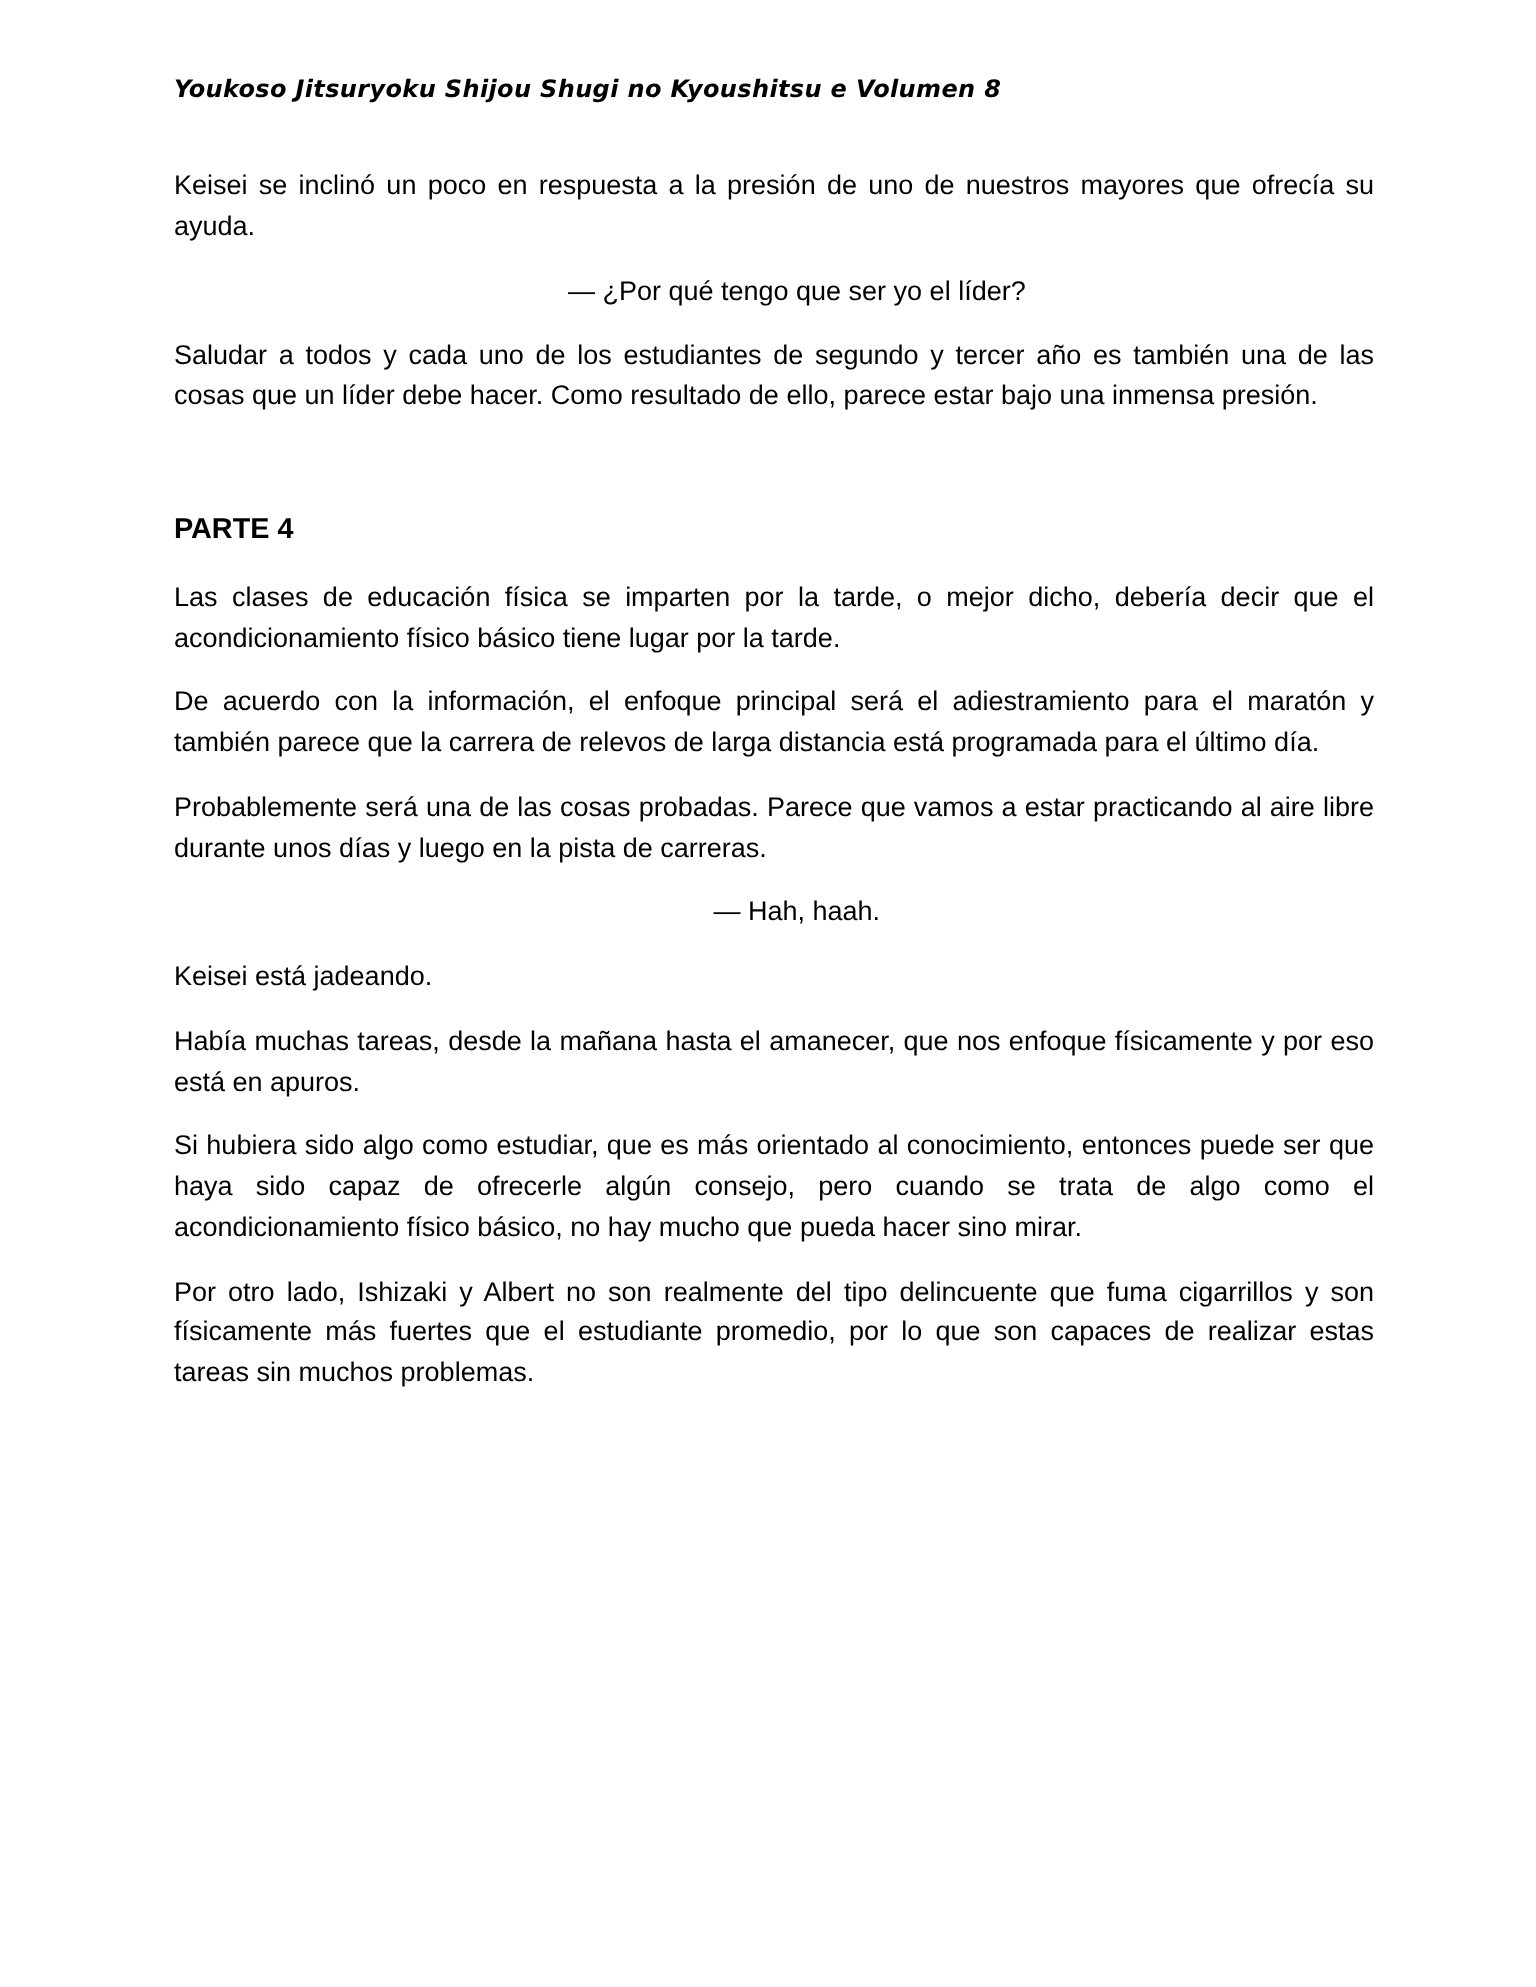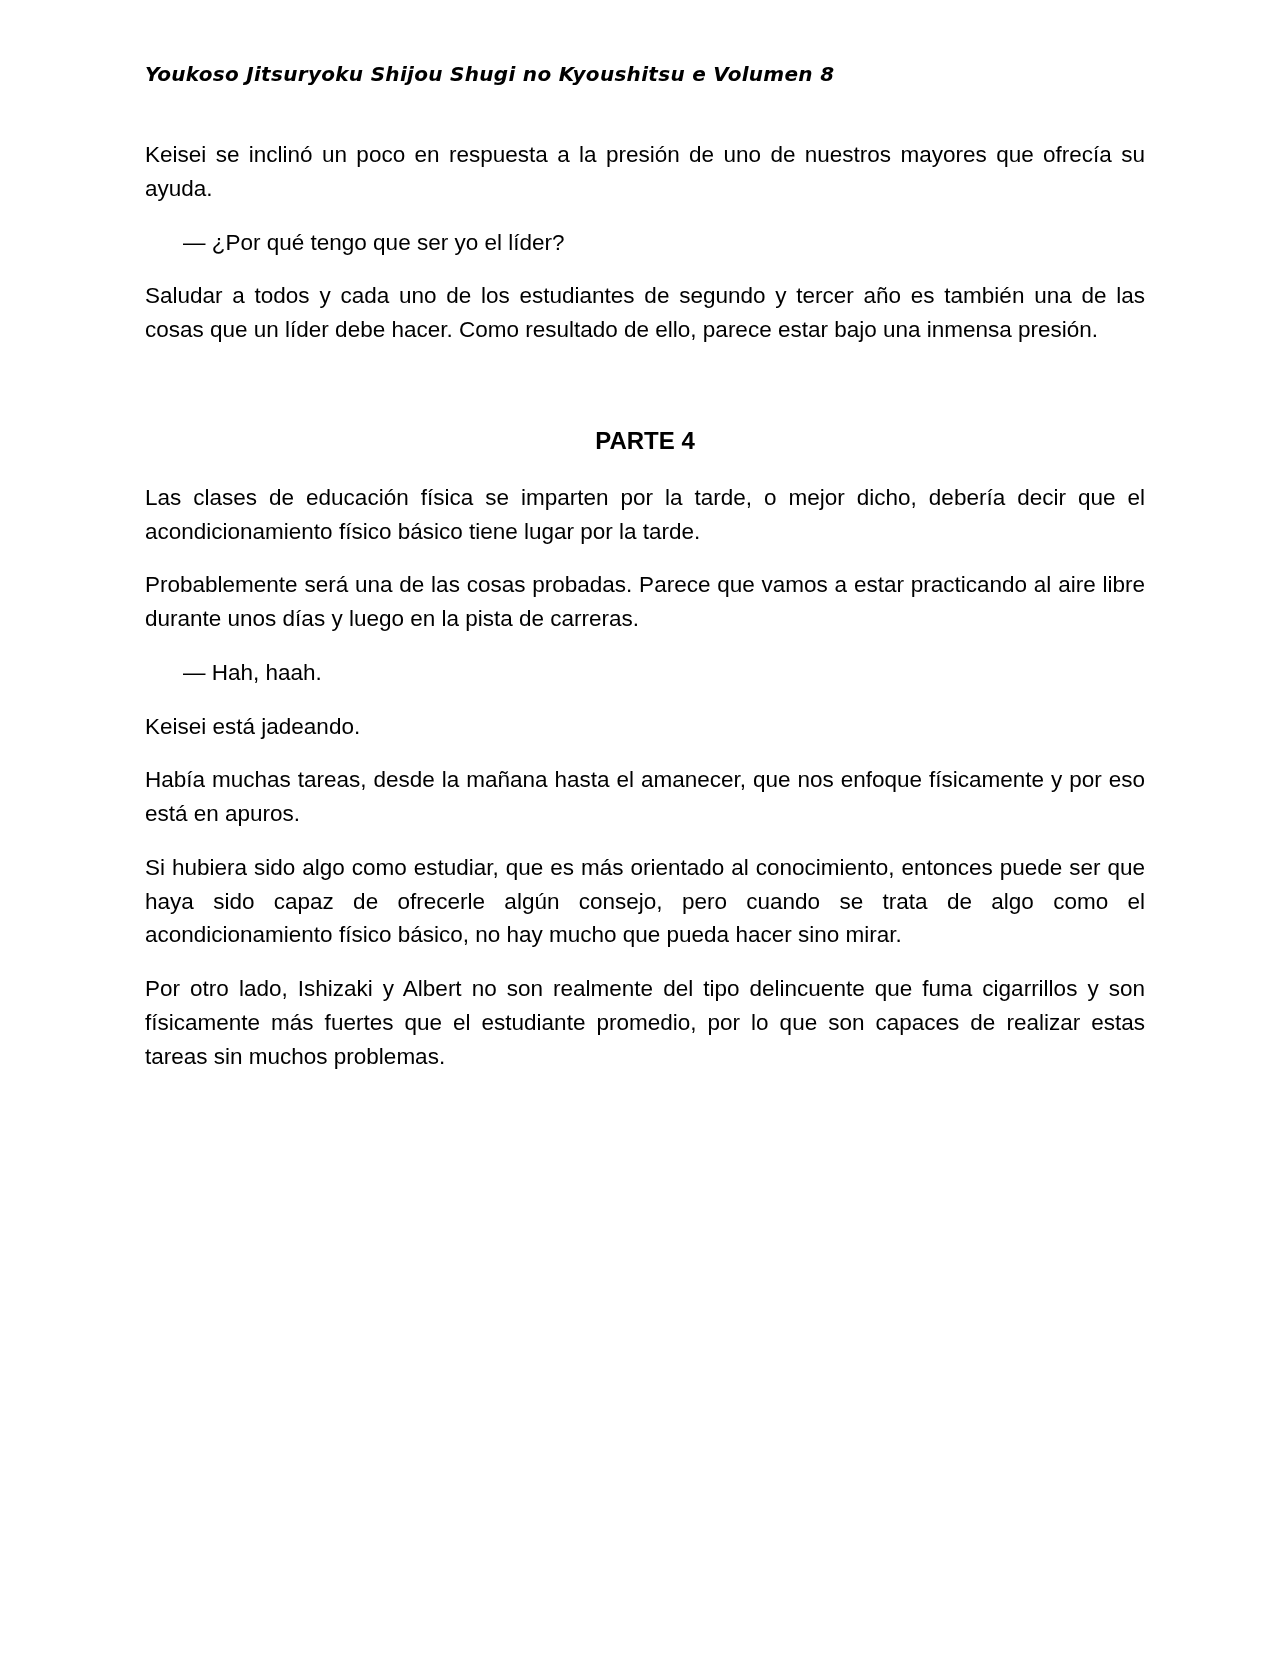--- a/index.html
+++ b/index.html
@@ -31,30 +31,30 @@
     margin-bottom: 52px;
   }
   .content p {
     font-size: 22.5px;
     line-height: 1.5;
     margin: 0 0 20px 0;
     text-align: justify;
   }
   .content p.dialogue {
     padding-left: 38px;
-    text-align: left;
+    text-align: center;
   }
   .content p.single {
     text-align: left;
   }
   .section-heading {
     font-size: 24px;
     font-weight: bold;
     margin: 80px 0 26px 0;
-    text-align: center;
+    text-align: left;
   }
   .footer {
     position: absolute;
     left: 112px;
     right: 172px;
     top: 1418px;
   }
   .footer-rule {
     height: 2px;
     border-top: 4px solid var(--rule-color);
@@ -80,20 +80,21 @@
   </div>
 
   <div class="content">
     <p class="para">Keisei se inclinó un poco en respuesta a la presión de uno de nuestros mayores que ofrecía su ayuda.</p>
     <p class="para dialogue">— ¿Por qué tengo que ser yo el líder?</p>
     <p class="para">Saludar a todos y cada uno de los estudiantes de segundo y tercer año es también una de las cosas que un líder debe hacer. Como resultado de ello, parece estar bajo una inmensa presión.</p>
 
     <h2 class="section-heading">PARTE 4</h2>
 
     <p class="para">Las clases de educación física se imparten por la tarde, o mejor dicho, debería decir que el acondicionamiento físico básico tiene lugar por la tarde.</p>
+    <p class="para">De acuerdo con la información, el enfoque principal será el adiestramiento para el maratón y también parece que la carrera de relevos de larga distancia está programada para el último día.</p>
     <p class="para">Probablemente será una de las cosas probadas. Parece que vamos a estar practicando al aire libre durante unos días y luego en la pista de carreras.</p>
     <p class="para dialogue">— Hah, haah.</p>
     <p class="para single">Keisei está jadeando.</p>
     <p class="para">Había muchas tareas, desde la mañana hasta el amanecer, que nos enfoque físicamente y por eso está en apuros.</p>
     <p class="para">Si hubiera sido algo como estudiar, que es más orientado al conocimiento, entonces puede ser que haya sido capaz de ofrecerle algún consejo, pero cuando se trata de algo como el acondicionamiento físico básico, no hay mucho que pueda hacer sino mirar.</p>
     <p class="para">Por otro lado, Ishizaki y Albert no son realmente del tipo delincuente que fuma cigarrillos y son físicamente más fuertes que el estudiante promedio, por lo que son capaces de realizar estas tareas sin muchos problemas.</p>
   </div>
 
   <div class="footer">
     <div class="footer-rule"></div>

